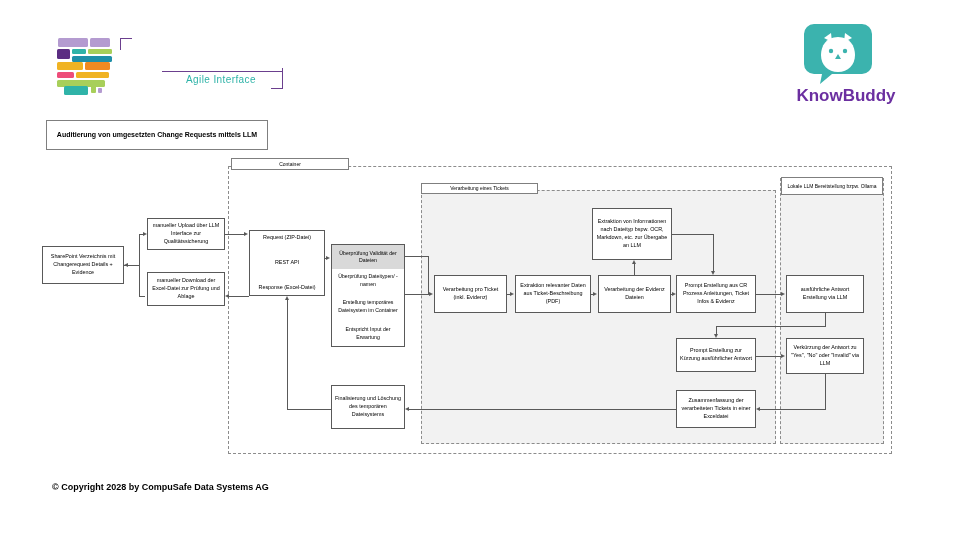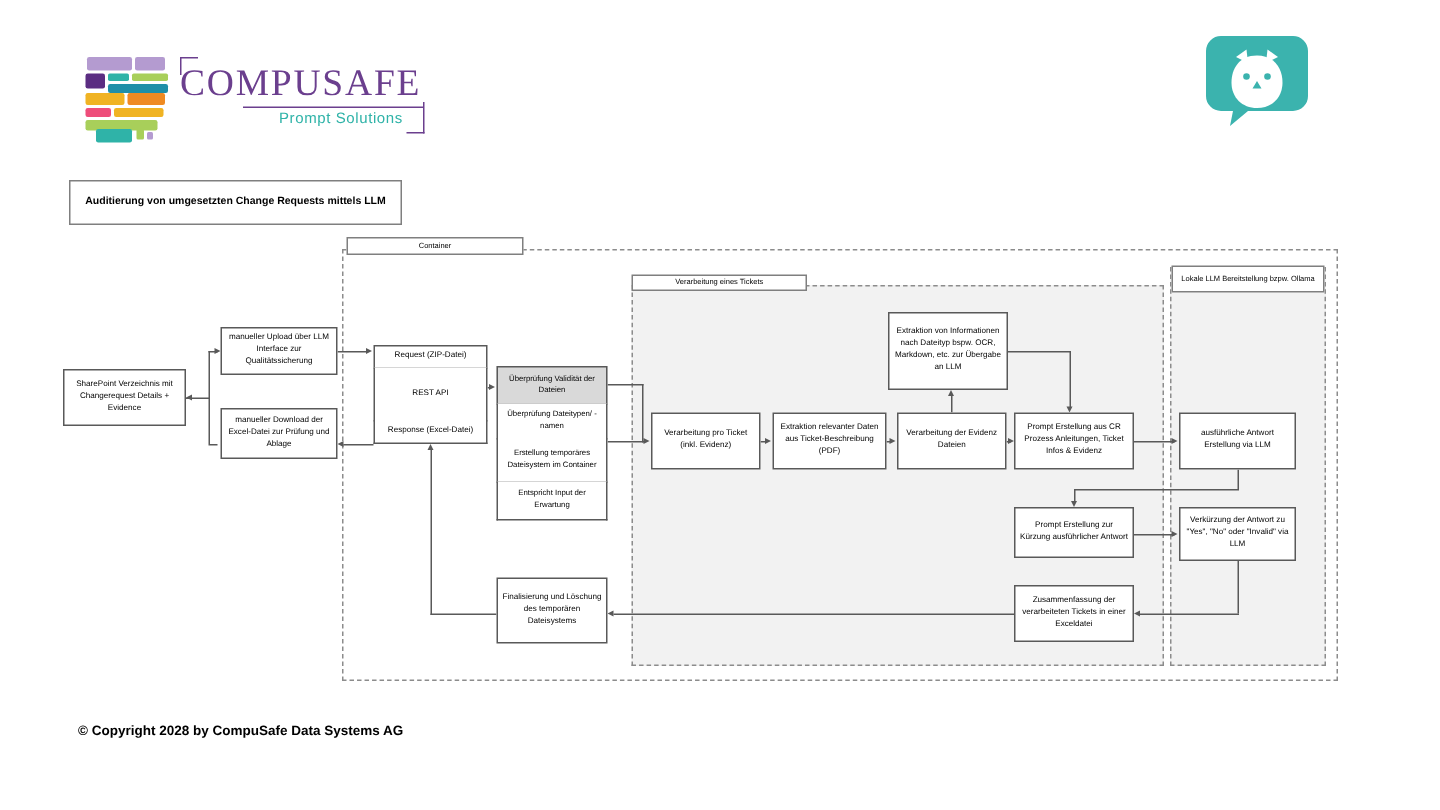--- a/index.html
+++ b/index.html
@@ -167,38 +167,38 @@
     <rect x="9" y="36" width="26" height="8" rx="1.5" fill="#f0b323"></rect>
     <rect x="37" y="36" width="25" height="8" rx="1.5" fill="#ef8a22"></rect>
     <rect x="9" y="46" width="17" height="6" rx="1.5" fill="#ee4d7a"></rect>
     <rect x="28" y="46" width="33" height="6" rx="1.5" fill="#f0b323"></rect>
     <rect x="9" y="54" width="48" height="7" rx="1.5" fill="#a8cf5a"></rect>
     <rect x="16" y="60" width="24" height="9" rx="1.5" fill="#2fb3a8"></rect>
     <rect x="43" y="60" width="5" height="7" rx="1" fill="#a8cf5a"></rect>
     <rect x="50" y="62" width="4" height="5" rx="1" fill="#b49bd0"></rect>
   </svg>
   <div id="compusafe-bracket-l"></div>
-  <div id="compusafe-word">COMPUSAFE</div>
   <div id="compusafe-rule"></div>
   <div id="compusafe-bracket-r"></div>
-  <div id="compusafe-tagline">Prompt Solutions</div>
+  <div id="compusafe-tagline">Agile Interface</div>
 </div>
 
 <div class="abs" id="knowbuddy-logo">
   <svg id="knowbuddy-mark" viewBox="0 0 72 60">
     <path d="M12 0 H60 A10 10 0 0 1 70 10 V40 A10 10 0 0 1 60 50 H30 L18 60 L20 50 H12 A10 10 0 0 1 2 40 V10 A10 10 0 0 1 12 0 Z" fill="#3bb3ae"></path>
     <path d="M22 14 L29 9 L30 18 Z" fill="#ffffff"></path>
     <path d="M50 14 L43 9 L42 18 Z" fill="#ffffff"></path>
     <path d="M36 13 C24 13 19 22 19 31 C19 41 26 48 36 48 C46 48 53 41 53 31 C53 22 48 13 36 13 Z" fill="#ffffff"></path>
     <circle cx="29" cy="27" r="5" fill="#ffffff"></circle>
     <circle cx="43" cy="27" r="5" fill="#ffffff"></circle>
     <circle cx="29" cy="27" r="2.2" fill="#3bb3ae"></circle>
     <circle cx="43" cy="27" r="2.2" fill="#3bb3ae"></circle>
     <path d="M36 30 L33 35 L39 35 Z" fill="#3bb3ae"></path>
   </svg>
+  <div id="knowbuddy-word">KnowBuddy</div>
 </div>
 
 <div class="abs" id="title-box">
   <span class="txt">Auditierung von umgesetzten Change Requests mittels LLM</span>
 </div>
 
 <div class="abs dashed" id="container-region"></div>
 <div class="abs dashed dashed-fill" id="ticket-region"></div>
 <div class="abs dashed dashed-fill" id="llm-region"></div>
 

